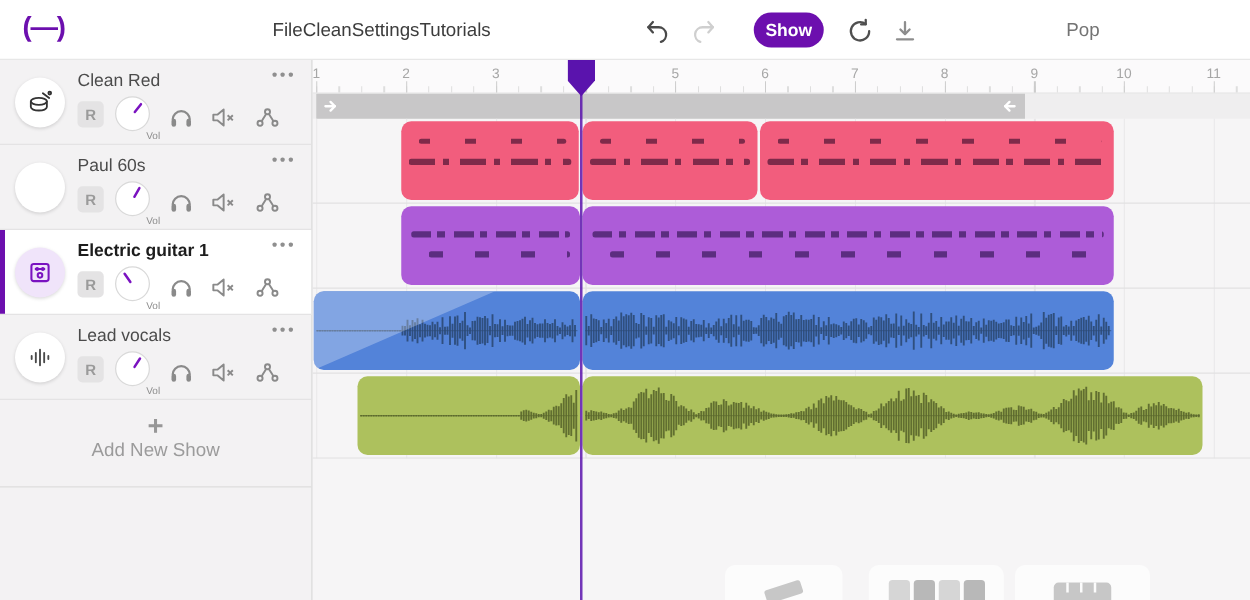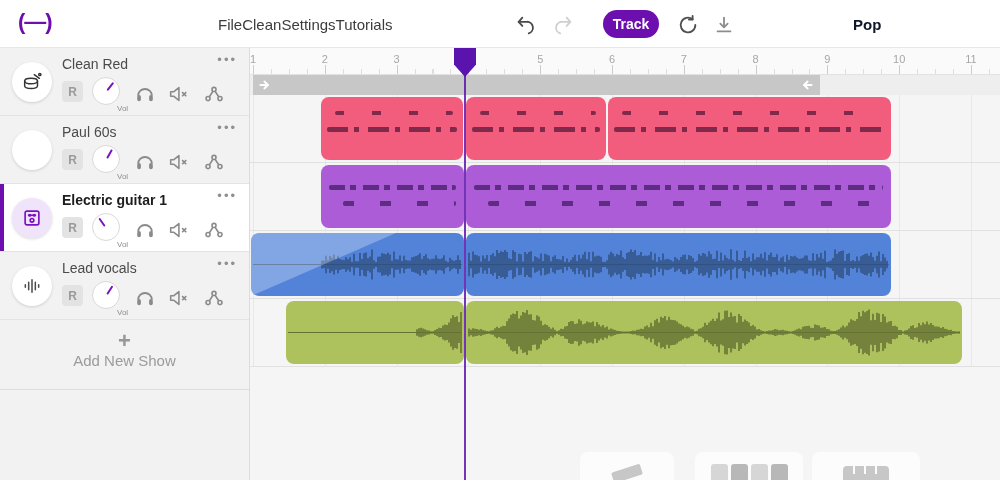--- a/index.html
+++ b/index.html
@@ -8,21 +8,21 @@
   body{position:relative;}
 
   
   .topbar{position:absolute;left:0;top:0;width:1000px;height:48px;background:#fff;border-bottom:1px solid #e7e7e7;z-index:100;}
   .logo{position:absolute;left:18px;top:9px;font-size:22px;font-weight:bold;color:var(--brand);letter-spacing:-1px;cursor:pointer;}
   .menu{position:absolute;left:218px;top:16px;display:flex;}
   .menu span{font-size:15px;color:#3c3c3c;cursor:pointer;}
   .tb-ic{position:absolute;top:14px;width:22px;height:22px;cursor:pointer;}
   .save{position:absolute;left:603px;top:10px;width:56px;height:28px;border:none;border-radius:15px;
     background:var(--brand);color:#fff;font-size:14px;font-weight:bold;font-family:inherit;cursor:pointer;}
-  .genre{position:absolute;left:853px;top:16px;font-size:15px;color:#0f172a;cursor:pointer;font-weight:bold;}
+  .genre{position:absolute;left:853px;top:16px;font-size:15px;color:#737373;cursor:pointer;}
 
   
   .main{position:absolute;left:0;top:48px;width:1000px;height:432px;background:#f6f5f6;}
   .sidebar{position:absolute;left:0;top:0;width:250px;height:432px;background:#f3f2f3;border-right:1px solid #dcdcdc;z-index:80;}
   .si-header{position:relative;height:47px;border-bottom:1px solid #e0dfe0;display:flex;align-items:center;justify-content:center;gap:8px;cursor:pointer;}
   .si-header span{font-size:14px;color:#9b9b9b;}
 
   .trow{position:relative;height:68px;border-bottom:1px solid #e4e3e4;padding-left:32px;}
   .trow.sel{background:#fff;text-align:center;}
   .trow.sel::before{content:"";position:absolute;left:0;top:0;bottom:0;width:4px;background:var(--brand);}
@@ -109,21 +109,21 @@
         <path d="M8 4L4 8.5l4 4.5"></path>
         <path d="M4 8.5h9a6.5 6.5 0 0 1 2 12.7"></path>
       </svg>
   </span>
   <span class="tb-ic" style="left:552px">
     <svg viewBox="0 0 24 24" fill="none" stroke="#cfcfcf" stroke-width="2" stroke-linecap="round" stroke-linejoin="round">
         <path d="M16 4l4 4.5-4 4.5"></path>
         <path d="M20 8.5h-9a6.5 6.5 0 0 0-2 12.7"></path>
       </svg>
   </span>
-  <button class="save">Track</button>
+  <button class="save">Show</button>
   <span class="tb-ic" style="left:677px">
     <svg viewBox="0 0 24 24" fill="none" stroke="#4f4f4f" stroke-width="2" stroke-linecap="round" stroke-linejoin="round">
         <path d="M20 12a8 8 0 1 1-3-6.2"></path>
         <path d="M17 2v4h-4"></path>
       </svg>
   </span>
   <span class="tb-ic" style="left:713px">
     <svg viewBox="0 0 24 24" fill="none" stroke="#8d8d8d" stroke-width="2" stroke-linecap="round" stroke-linejoin="round">
         <path d="M12 4v10"></path>
         <path d="M8 10.5l4 4 4-4"></path>

